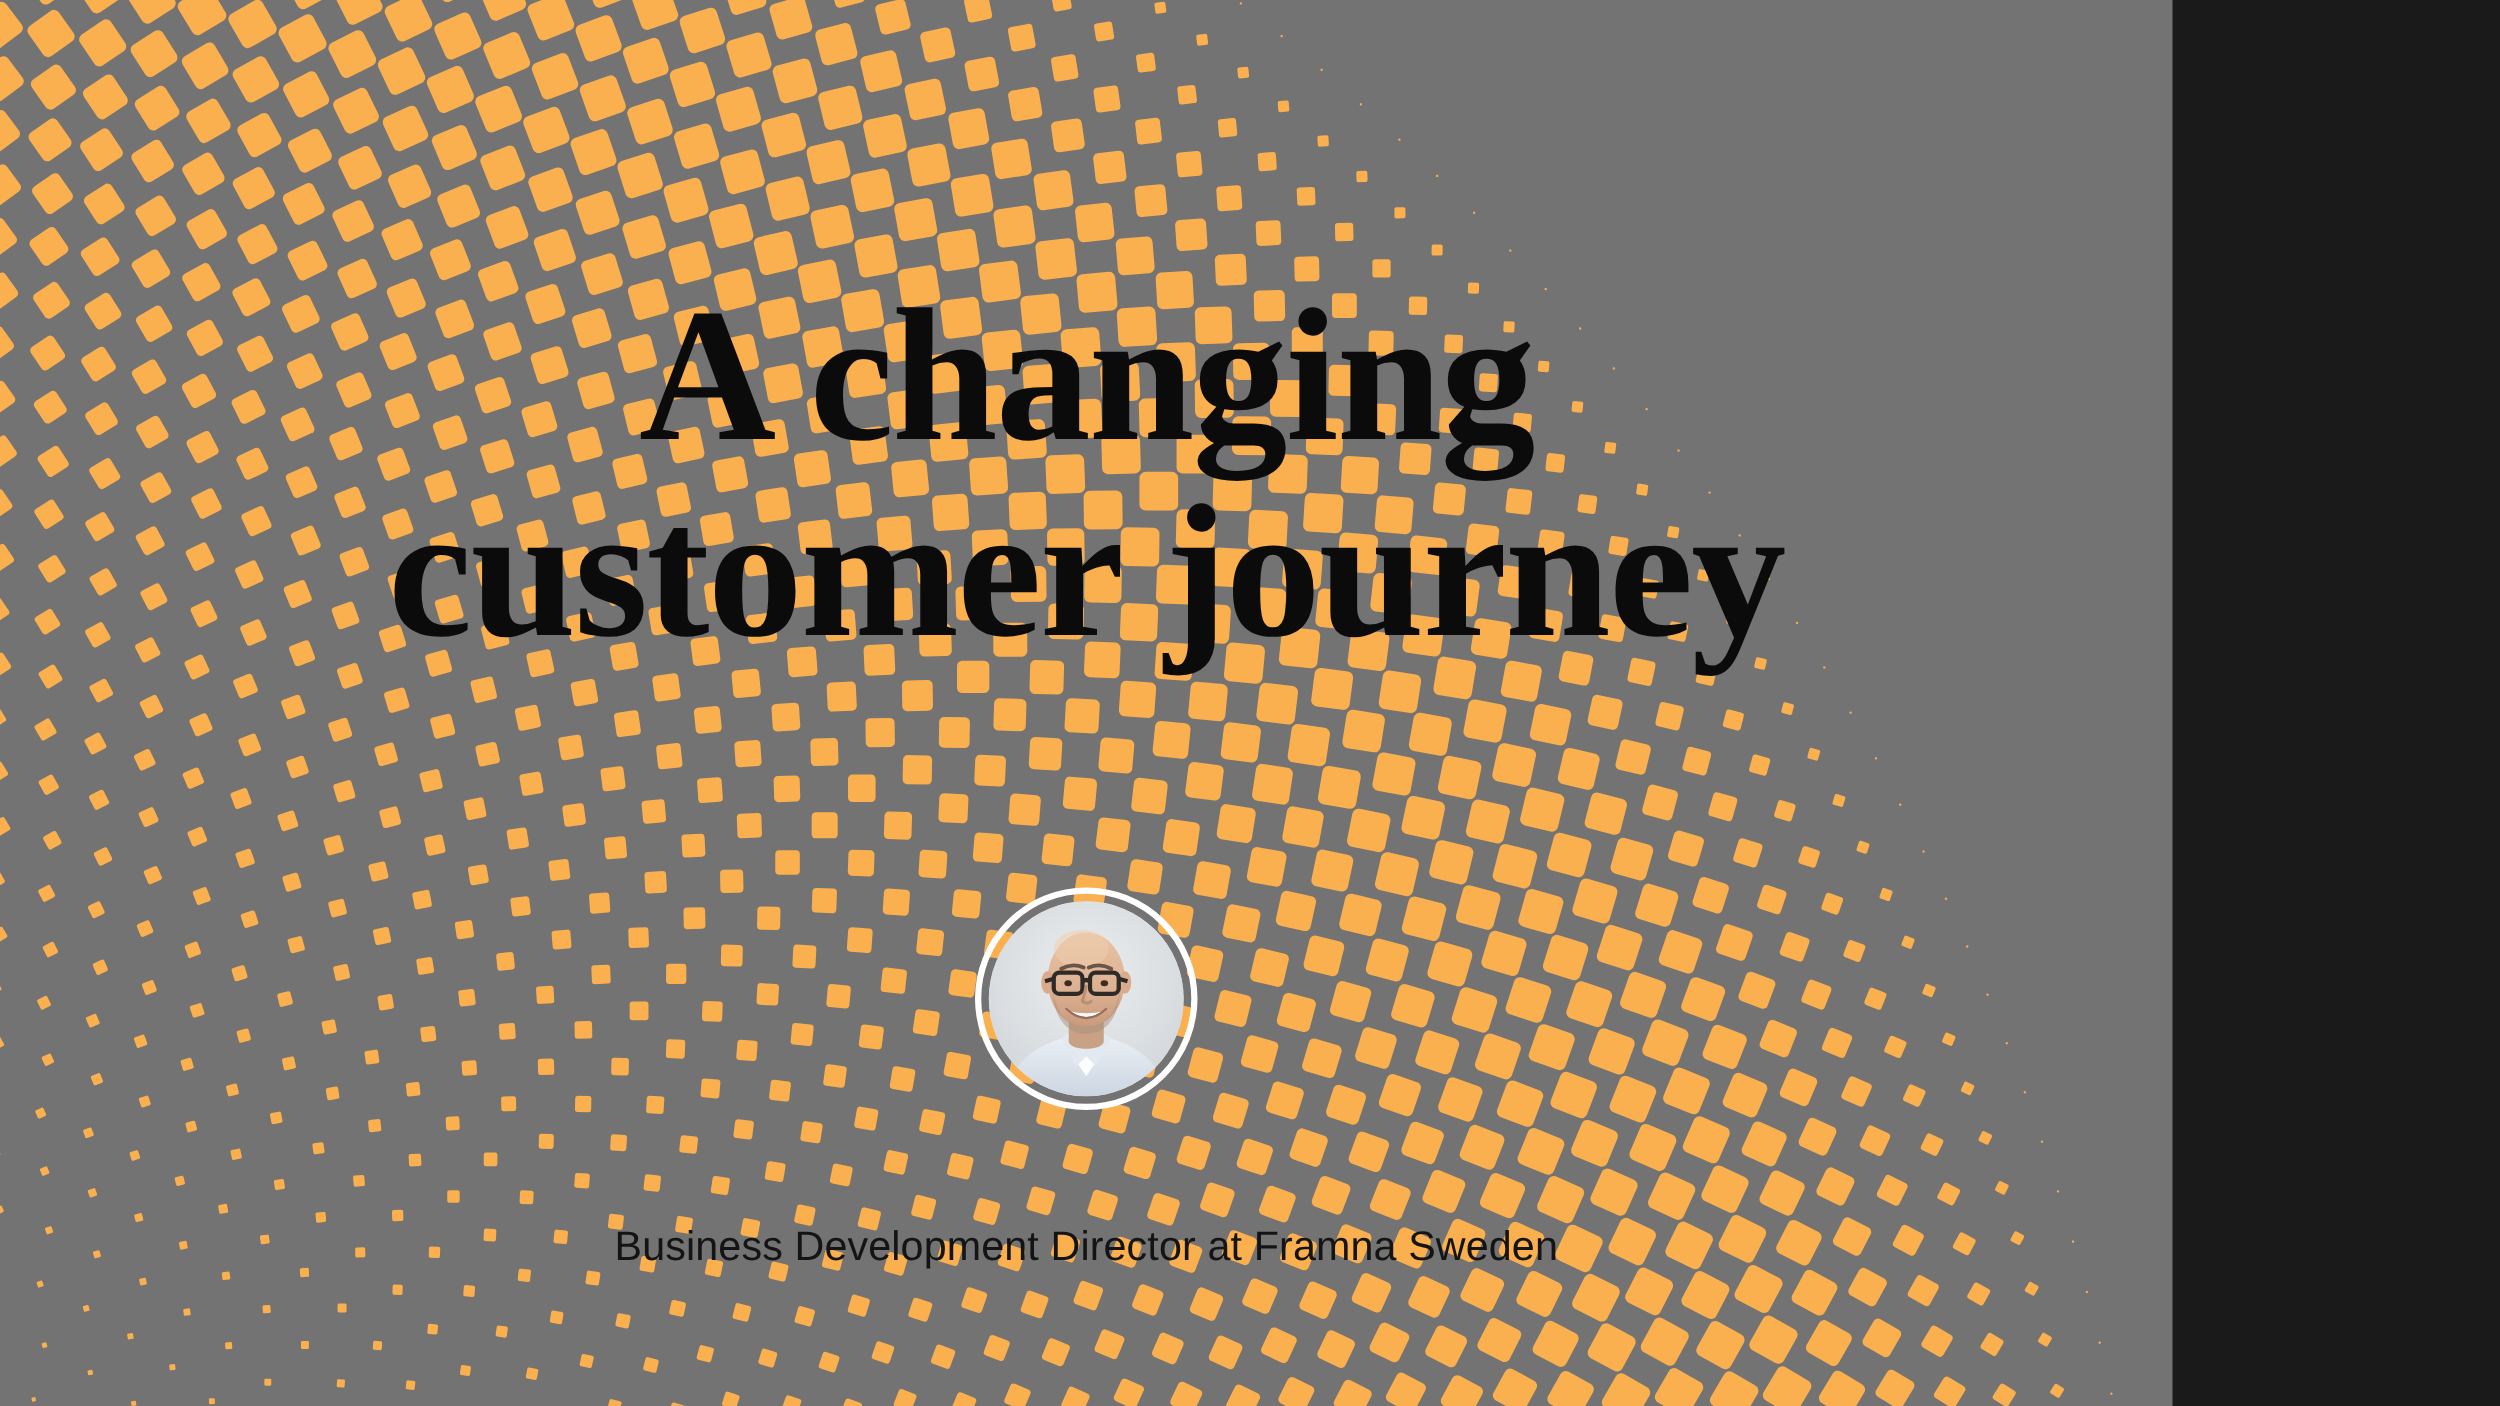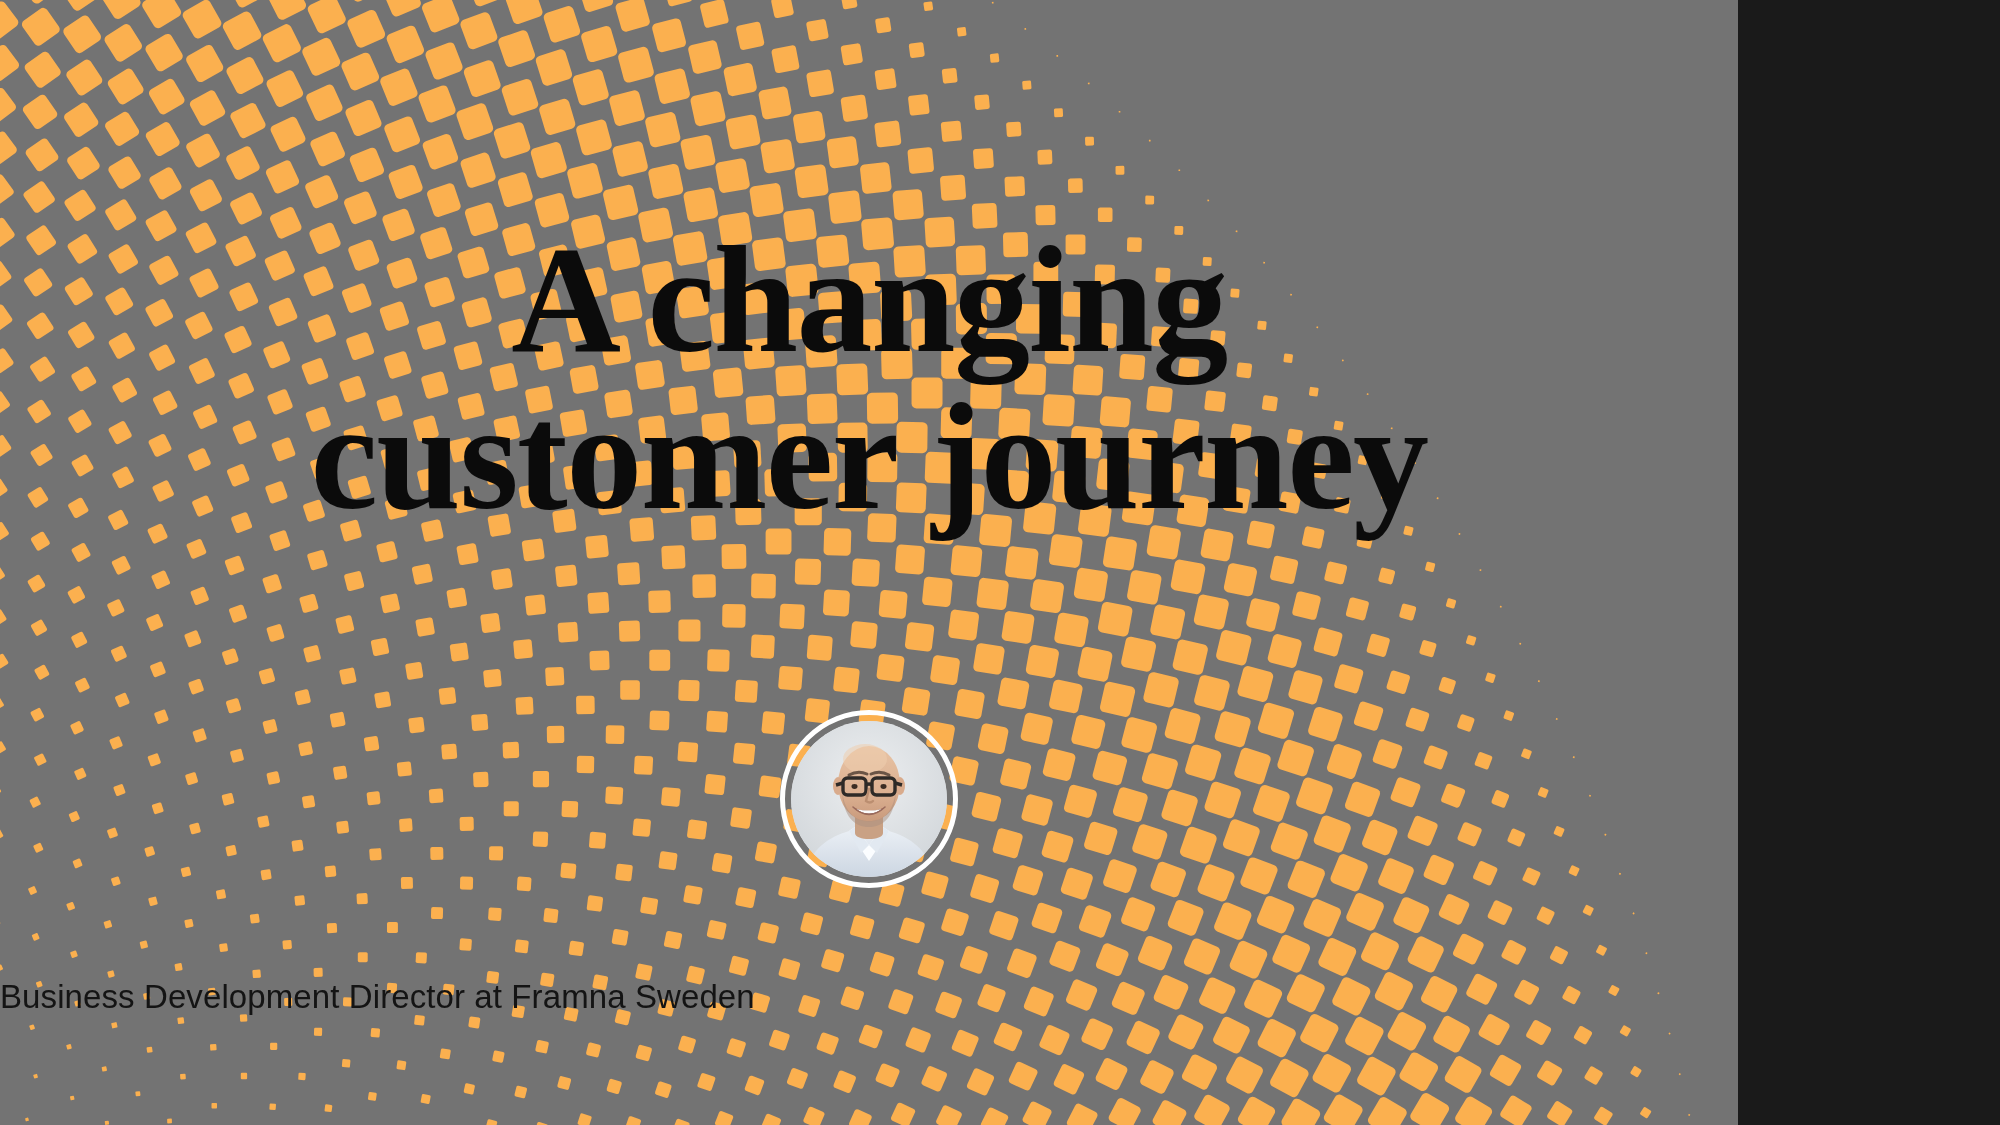--- a/index.html
+++ b/index.html
@@ -75,21 +75,21 @@
     font-family: "Liberation Serif", "DejaVu Serif", serif;
     font-weight: 700;
     font-size: 46px;
     letter-spacing: 0px;
     color: #0b0b0b;
   }
   .speaker-role {
     position: absolute;
     left: 0; right: 0;
     top: 978px;
-    text-align: left;
+    text-align: center;
     font-family: "Liberation Sans", sans-serif;
     font-weight: 400;
     font-size: 33px;
     letter-spacing: 0.1px;
     color: #141414;
   }
 </style>
 </head>
 <body>
 

